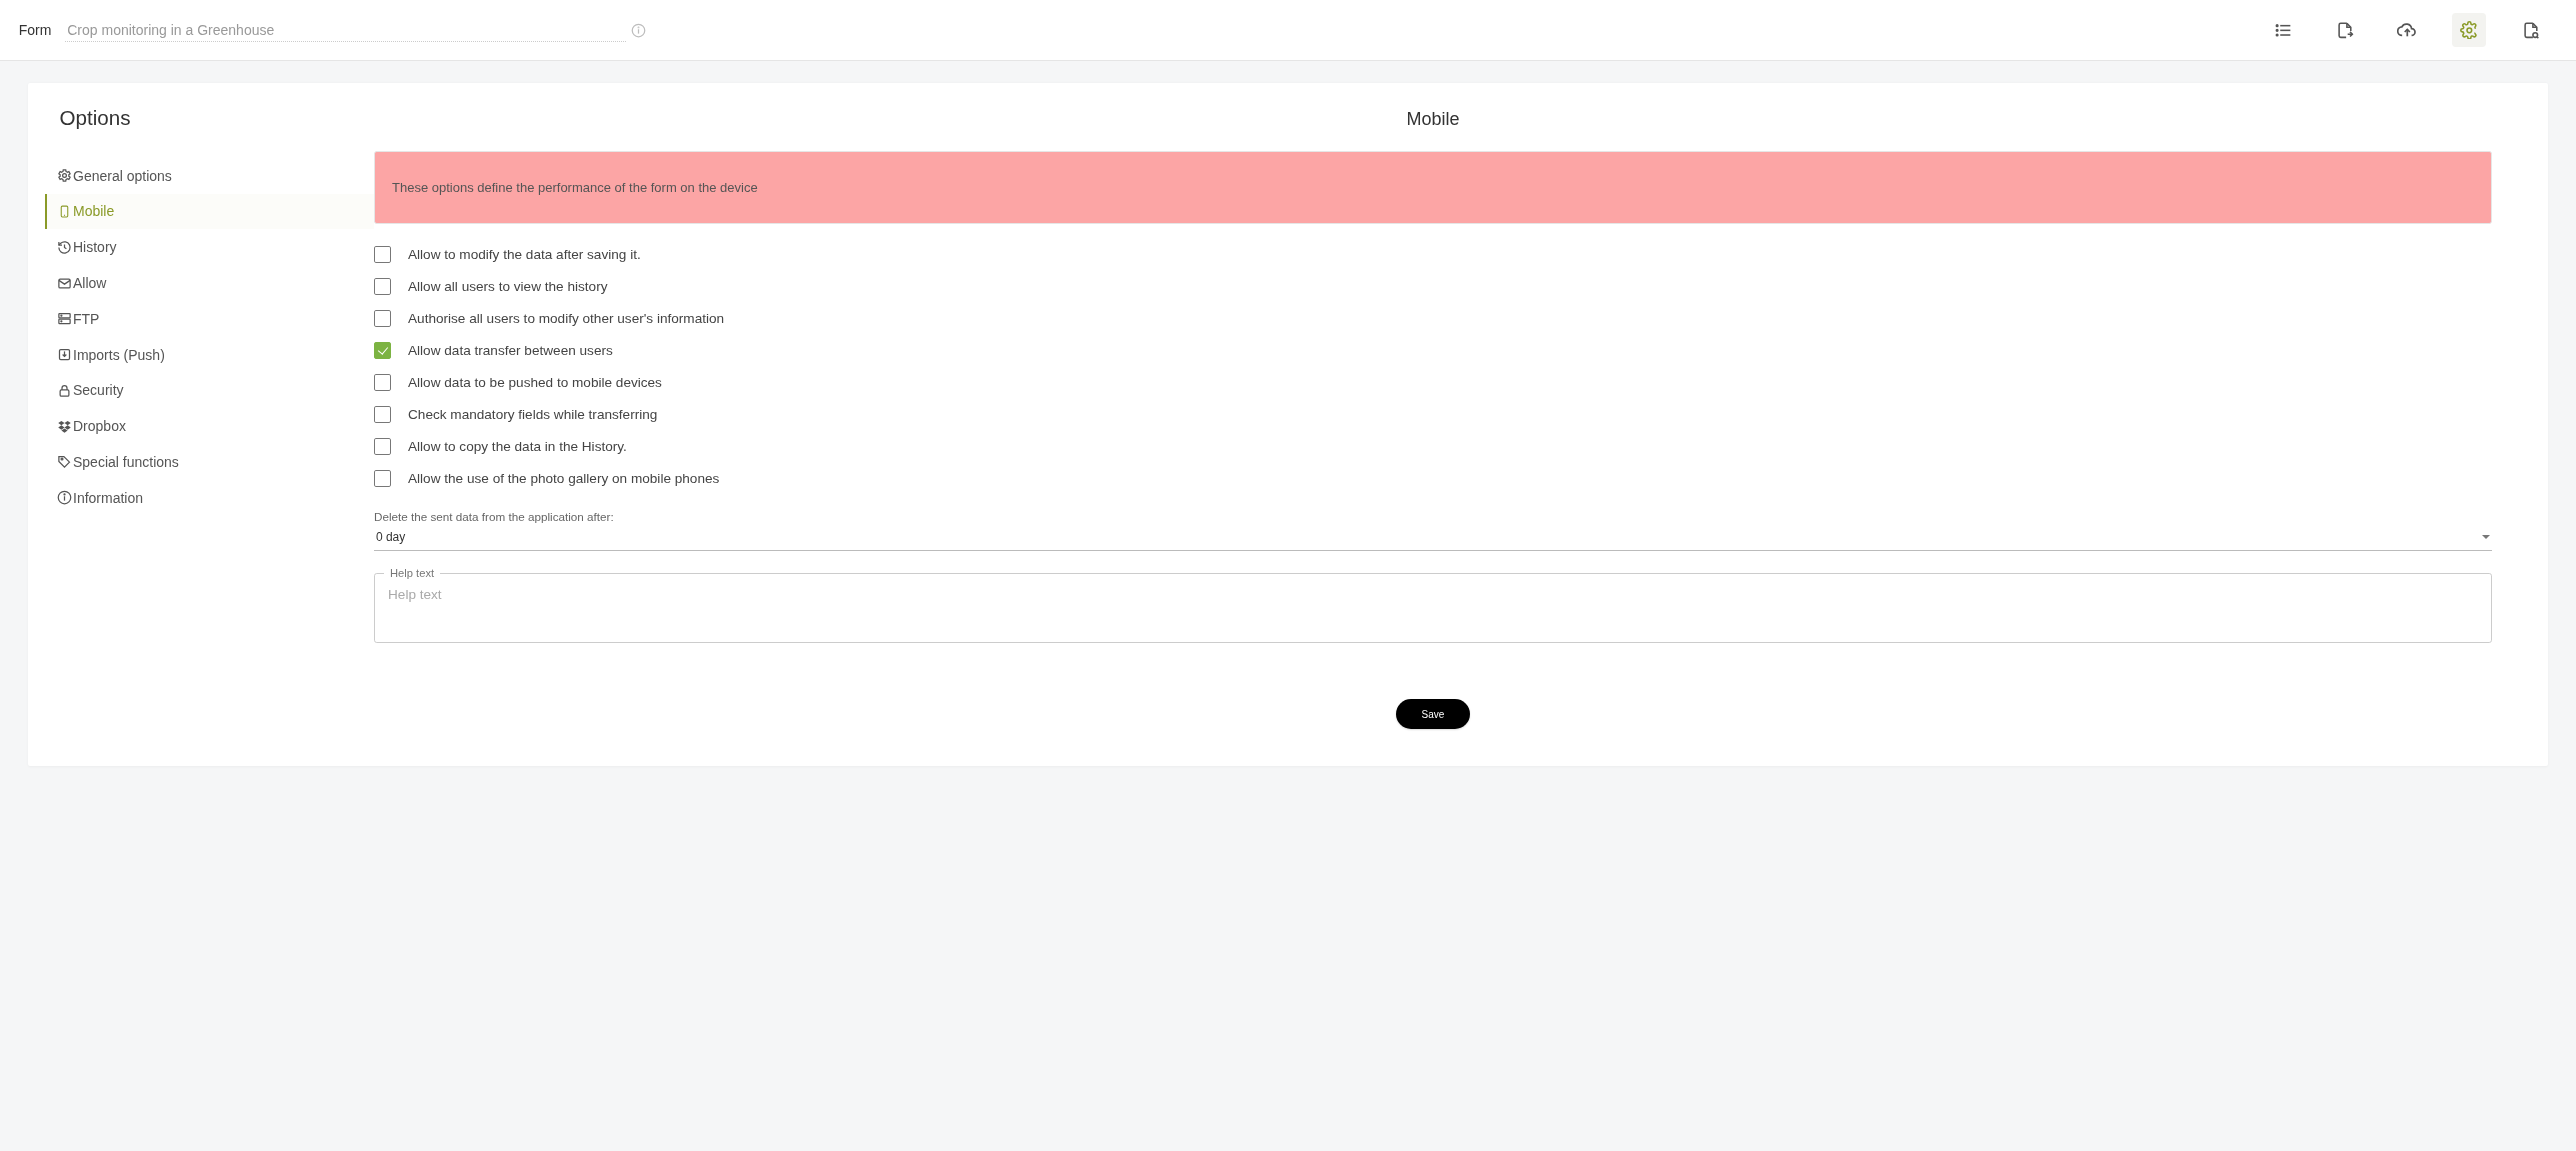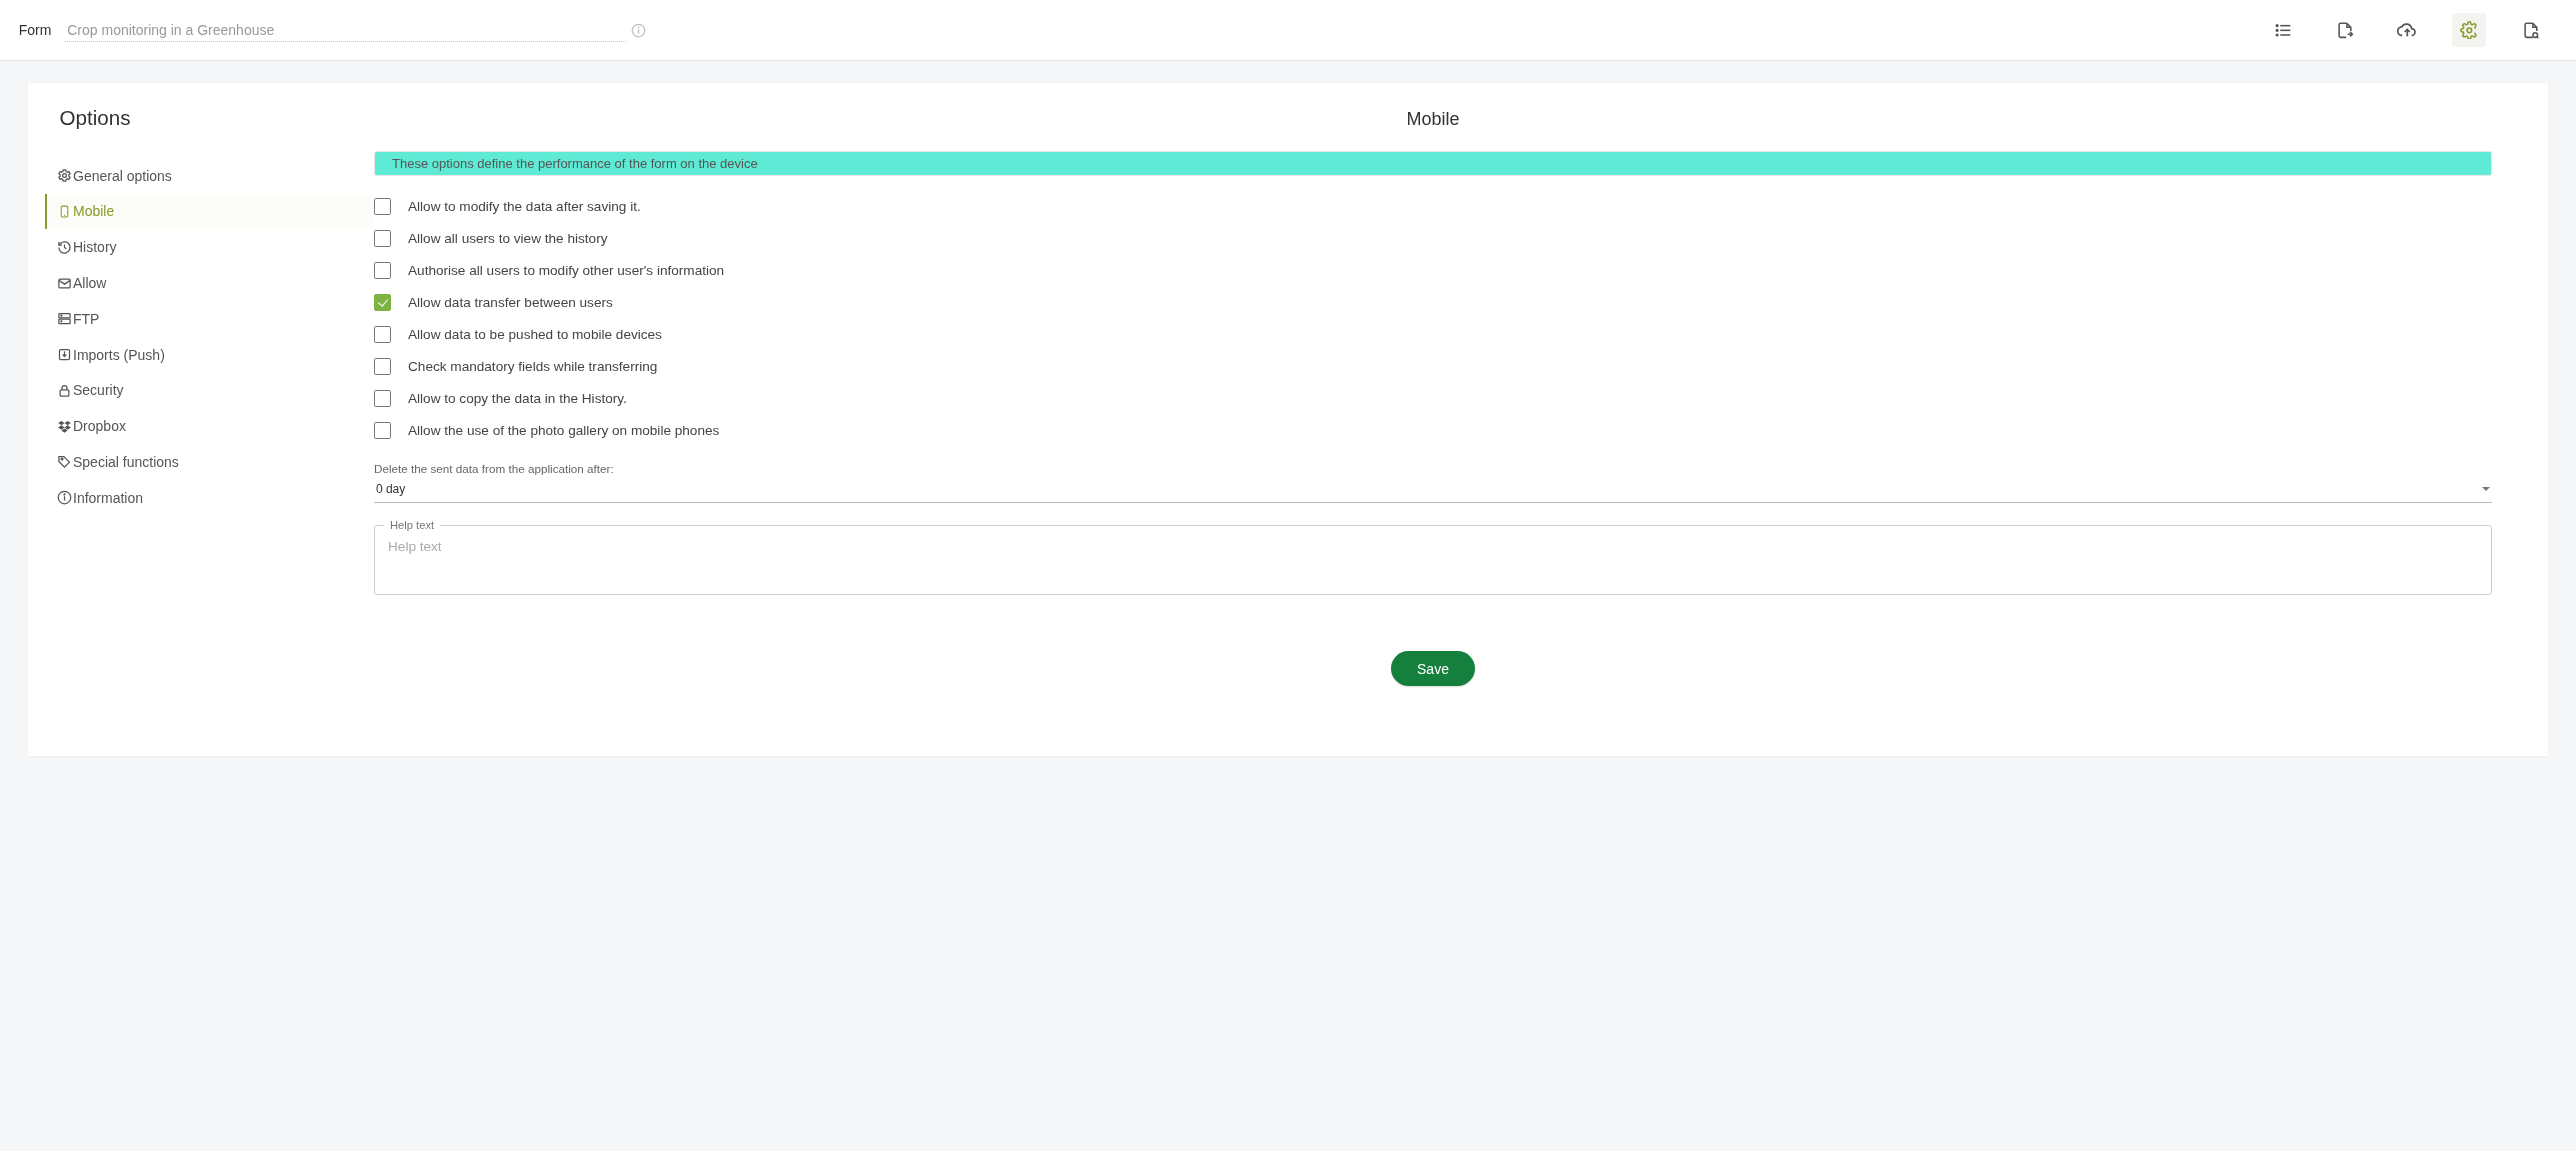--- a/index.html
+++ b/index.html
@@ -114,24 +114,24 @@
     flex-direction: column;
   }
   .section-title {
     text-align: center;
     font-size: 18px;
     color: #333;
     font-weight: 400;
     margin-bottom: 20.6px;
   }
   .info-banner {
-    background: #5eead4;
+    background: #fca5a5;
     border: 0.9px solid #e6e6e6;
     border-radius: 2.8px;
-    padding: 4px 17px;
+    padding: 28px 17px;
     color: #555;
     font-size: 13px;
     margin-bottom: 22.4px;
   }
   .checks { display:flex; flex-direction:column; gap: 15px; margin-bottom: 22.4px;}
   .check-row {
     display:flex;
     align-items:center;
     gap: 17px;
     font-size: 13.6px;
@@ -185,26 +185,26 @@
   }
   .help-box textarea{
     border:none; outline:none; width:100%; resize:none;
     font-family:inherit; font-size:13.6px; color:#333;
     height:41px;
   }
   .help-box textarea::placeholder{ color:#aaa; }
 
   .save-row { text-align:center; margin-top:56px; }
   .save-btn {
-    background:#15803d;
+    background:#000000;
     color:#fff;
     border:none;
     border-radius: 18.7px;
     padding: 9.4px 26px;
-    font-size:14px;
+    font-size:10px;
     cursor:pointer;
     box-shadow: 0 0.9px 1.9px rgba(0,0,0,0.15);
   }
 
   svg { display:block; }
 </style>
 </head>
 <body>
 
 <div class="topbar">

